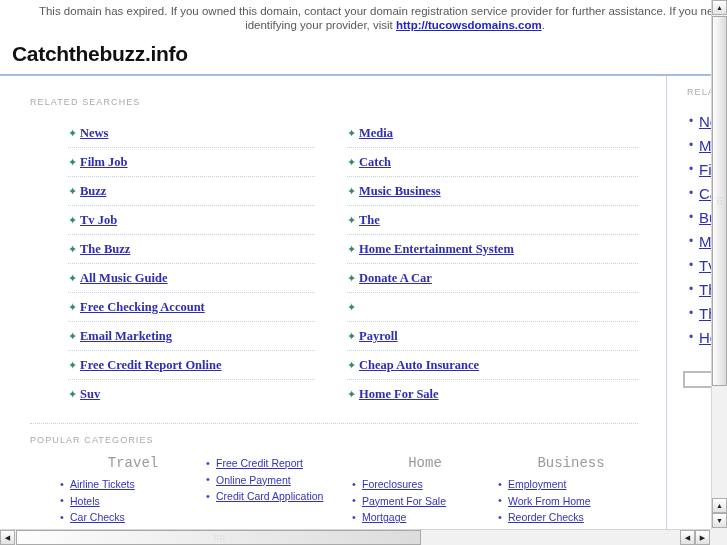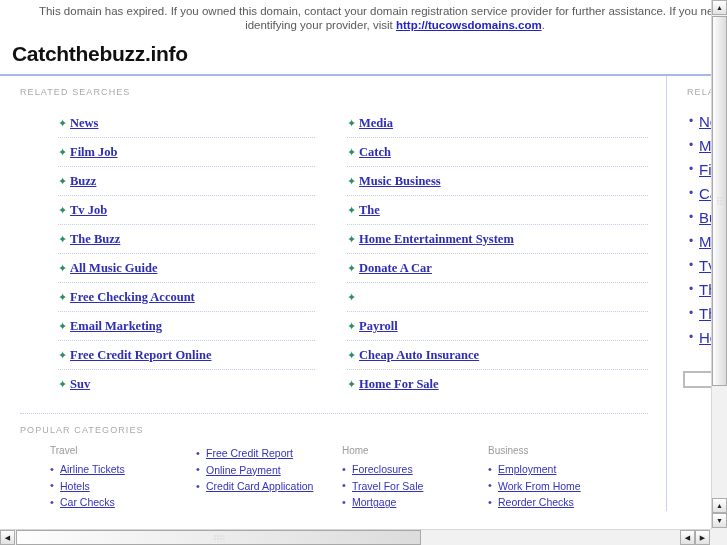--- a/index.html
+++ b/index.html
@@ -74,21 +74,21 @@
   }
 
   
   .page-body {
     display: flex;
     align-items: stretch;
   }
   .main-col {
     width: 666px;
     box-sizing: border-box;
-    padding: 0;
+    padding: 10px;
   }
   .side-col {
     width: 124px;
     box-sizing: border-box;
     border-left: 1px solid #c9d4ea;
     padding: 0 0 0 8px;
   }
 
   .section-label {
     font-size: 9px;
@@ -178,23 +178,24 @@
   .cats-grid {
     display: flex;
     padding: 10px 0 0 50px;
   }
   .cat-col {
     width: 146px;
     box-sizing: border-box;
   }
   .cat-head {
     color: #9a9a9a;
-    font-size: 10px;
-    font-family: Liberation Sans, sans-serif;
+    font-size: 14px;
+    font-family: Liberation Mono, monospace;
     padding-bottom: 5px;
+    text-align: center;
   }
   .cat-list {
     list-style: none;
     margin: 0;
     padding: 0;
   }
   .cat-item {
     display: flex;
     align-items: center;
     height: 16.5px;
@@ -462,21 +463,21 @@
 
           <div class="cat-col">
             <div class="cat-head">Home</div>
             <ul class="cat-list">
               <li class="cat-item">
                 <span class="cat-bullet">•</span>
                 <a class="cat-link" href="#">Foreclosures</a>
               </li>
               <li class="cat-item">
                 <span class="cat-bullet">•</span>
-                <a class="cat-link" href="#">Travel For Sale</a>
+                <a class="cat-link" href="#">Payment For Sale</a>
               </li>
               <li class="cat-item">
                 <span class="cat-bullet">•</span>
                 <a class="cat-link" href="#">Mortgage</a>
               </li>
             </ul>
           </div>
 
           <div class="cat-col">
             <div class="cat-head">Business</div>

